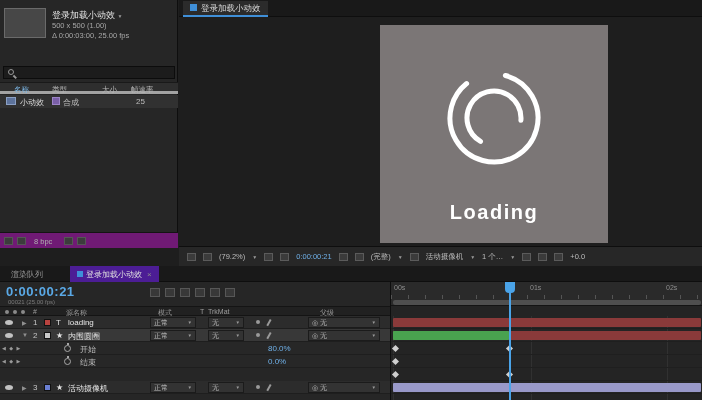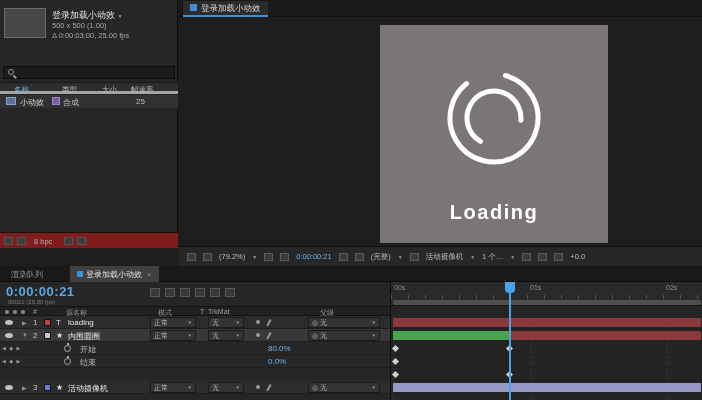--- a/index.html
+++ b/index.html
@@ -14,42 +14,42 @@
   .comp-size{position:absolute;left:52px;top:21px;font-size:7.5px;color:#a8a8a8}
   .comp-meta{position:absolute;left:52px;top:31px;font-size:7.5px;color:#a8a8a8}
   .searchbar{position:absolute;left:3px;top:66px;width:172px;height:13px;background:#1c1c1c;border:1px solid #0c0c0c}
   .mag{position:absolute;left:4px;top:2px;width:6px;height:6px;border:1.5px solid #979797;border-radius:50%}
   .mag::after{content:"";position:absolute;width:4px;height:1.5px;background:#979797;transform:rotate(45deg);left:4px;top:6px}
   .pcols{position:absolute;left:0;top:82px;width:178px;height:12px;background:#2e2e2e;border-top:1px solid #191919;border-bottom:3px solid #a3a3a3;font-size:7.5px;color:#b5b5b5}
   .pcols span{position:absolute;top:2px}
   .item{position:absolute;left:0;top:95px;width:178px;height:13px;background:#313131;font-size:8px;color:#dcdcdc}
   .compicon{position:absolute;left:6px;top:2px;width:10px;height:8px;background:#5d739c;border:1px solid #8ba0c4}
   .typeicon{position:absolute;left:52px;top:2px;width:8px;height:8px;background:#7a5fa8;border:1px solid #9c84c6}
-  .pfoot{position:absolute;left:0;top:232px;width:178px;height:16px;background:#7f1d1d;border-top:1px solid #141414}
+  .pfoot{position:absolute;left:0;top:232px;width:178px;height:16px;background:#701a75;border-top:1px solid #141414}
   .ficon{position:absolute;top:4px;width:9px;height:8px;background:#3c3c3c;border:1px solid #565656}
   .bpc{position:absolute;left:34px;top:4px;font-size:7.5px;color:#b0b0b0}
 
   
   .viewer{position:absolute;left:179px;top:0;width:523px;height:266px;background:#1e1e1e}
   .vtabbar{position:absolute;left:0;top:0;width:523px;height:17px;background:#191919;border-bottom:1px solid #0e0e0e}
   .vtab{position:absolute;left:4px;top:1px;height:16px;background:#2b2b2b;padding:2px 7px 0 7px;font-size:8.5px;color:#dcdcdc;border-bottom:2px solid #3f8fd8;white-space:nowrap}
   .vtab .blue-sq{display:inline-block;width:7px;height:7px;background:#3f8fd8;margin-right:4px}
   .canvas{position:absolute;left:0;top:17px;width:523px;height:229px;background:#1e1e1e}
   .gray-comp{position:absolute;left:201px;top:8px;width:228px;height:218px;background:#7b7676}
   .loading-txt{position:absolute;left:0;top:176px;width:228px;text-align:center;font-size:20px;font-weight:bold;color:#ffffff;letter-spacing:1.5px}
   .vtoolbar{position:absolute;left:0;top:246px;width:523px;height:20px;background:#272727;border-top:1px solid #0e0e0e;font-size:7.5px;color:#bdbdbd;display:flex;align-items:center;gap:7px;padding:8px 8px;white-space:nowrap}
   .vtool-ic{width:9px;height:8px;background:#3b3b3b;border:1px solid #5b5b5b;flex:none}
   .vcaret{font-size:5px;color:#9a9a9a}
   .vtime{color:#6fb0e8}
 
   
   .timeline{position:absolute;left:0;top:266px;width:686px;height:134px;background:#222}
   .ttabbar{position:absolute;left:0;top:0;width:702px;height:16px;background:#191919;border-bottom:1px solid #0e0e0e;font-size:8px}
   .ttab1{position:absolute;left:4px;top:2px;color:#9a9a9a;padding:1px 7px}
-  .ttab2{position:absolute;left:70px;top:0;height:16px;background:#404040;color:#e0e0e0;padding:3px 7px 0 7px;white-space:nowrap}
+  .ttab2{position:absolute;left:70px;top:0;height:16px;background:#4c1d95;color:#e0e0e0;padding:3px 7px 0 7px;white-space:nowrap}
   .ttab2 .blue-sq{display:inline-block;width:6px;height:6px;background:#3f8fd8;margin-right:3px}
   .tclose{color:#8a8a8a;margin-left:5px}
   .tl-left{position:absolute;left:0;top:16px;width:390px;height:118px;background:#262626}
   .tl-right{position:absolute;left:390px;top:16px;width:312px;height:118px;background:#242424;border-left:1px solid #0e0e0e}
   .big-tc{position:absolute;left:6px;top:2px;font-size:13px;font-weight:bold;color:#5aa9e6;letter-spacing:.5px}
   .frame-info{position:absolute;left:8px;top:17px;font-size:6px;color:#7c7c7c}
   .tl-ic{position:absolute;top:6px;width:10px;height:9px;background:#383838;border:1px solid #575757}
   .thdr{position:absolute;left:0;top:24px;width:390px;height:10px;background:#212121;border-top:1px solid #141414;border-bottom:1px solid #141414;font-size:7px;color:#9c9c9c}
   .thdr span{position:absolute;top:1px}
   .hdot{position:absolute;top:3px;width:4px;height:4px;border-radius:50%;background:#8a8a8a}
@@ -101,21 +101,21 @@
   <div class="project">
     <div class="thumb"></div>
     <div class="comp-name"><span>登录加载小动效</span> <span style="font-size:5px;color:#9a9a9a">▼</span></div>
     <div class="comp-size">500 x 500 (1.00)</div>
     <div class="comp-meta">Δ 0:00:03:00, 25.00 fps</div>
     <div class="searchbar">
       <div class="mag"></div>
     </div>
     <div class="pcols">
       <span style="left:14px;color:#7cb8e8">名称</span>
-      <span style="left:62px">类型</span>
+      <span style="left:52px">类型</span>
       <span style="left:102px">大小</span>
       <span style="left:131px">帧速率</span>
     </div>
     <div class="item">
       <div class="compicon"></div>
       <span style="position:absolute;left:20px;top:2px">小动效</span>
       <div class="typeicon"></div>
       <span style="position:absolute;left:63px;top:2px;color:#bdbdbd">合成</span>
       <span style="position:absolute;left:136px;top:2px;color:#bdbdbd">25</span>
     </div>

